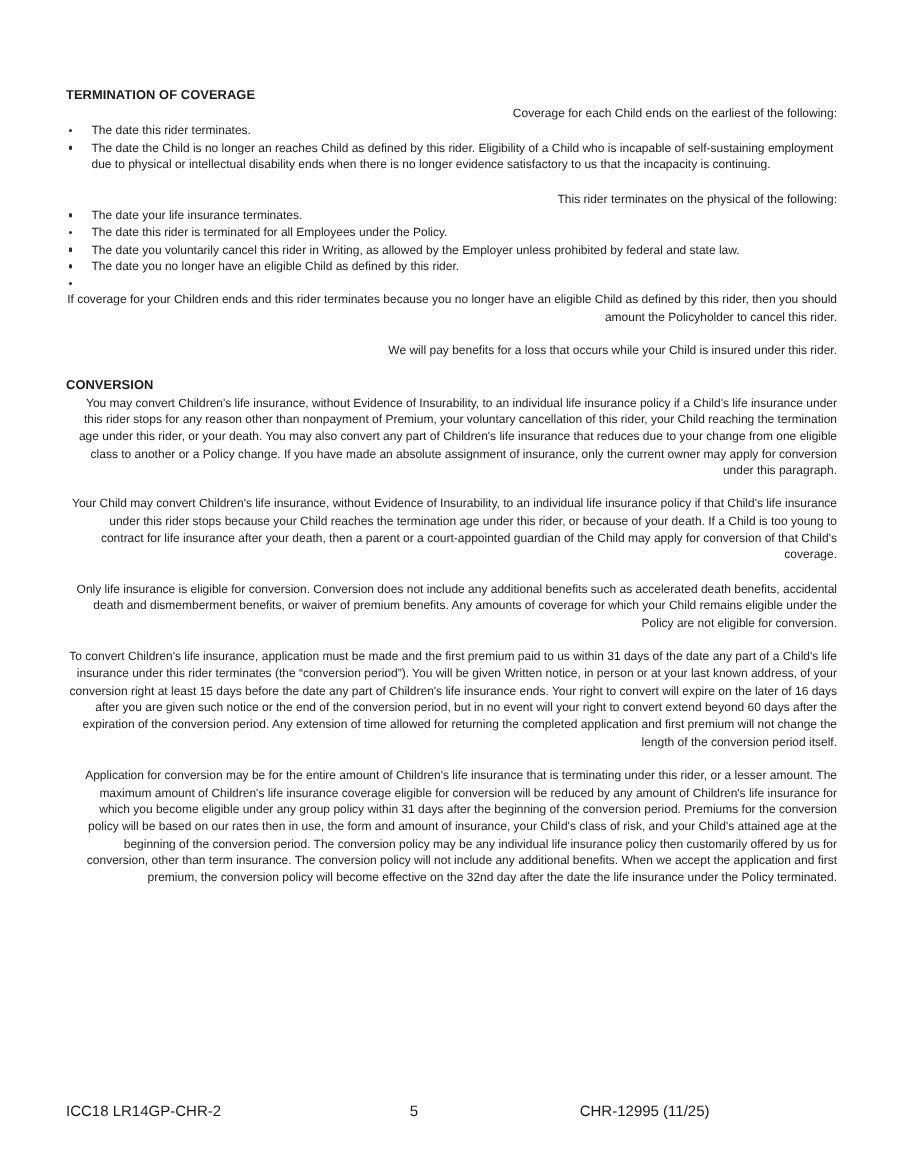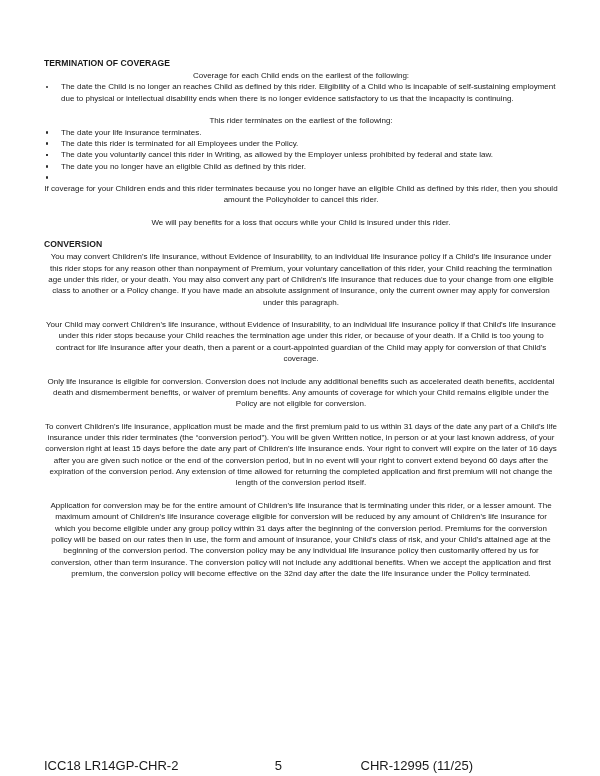--- a/index.html
+++ b/index.html
@@ -29,21 +29,21 @@
   }
   h2.section-heading {
     font-size: 8.6px;
     line-height: 11.6px;
     font-weight: bold;
     margin: 0 0 0.5px 0;
     letter-spacing: 0.05px;
   }
   p.para {
     margin: 0;
-    text-align: center;
+    text-align: right;
   }
   p.para.gap-before {
     margin-top: 11.1px;
   }
   ul.bullets {
     list-style: none;
     margin: 0;
     padding: 0;
   }
   ul.bullets li {
@@ -65,24 +65,24 @@
   .section-block + .section-block {
     margin-top: 11px;
   }
   .conversion-heading {
     margin-top: 12.5px;
   }
   footer.page-footer {
     position: absolute;
     left: 44px;
     right: 42px;
-    bottom: 5px;
+    bottom: 29px;
     display: flex;
     align-items: flex-start;
-    font-size: 13px;
+    font-size: 10px;
     line-height: 11px;
   }
   footer.page-footer .foot-left { flex: 0 0 auto; }
   footer.page-footer .foot-center {
     flex: 1 1 auto;
     text-align: center;
     padding-left: 18px;
   }
   footer.page-footer .foot-right { flex: 0 0 auto; text-align: right; }
 </style>
@@ -93,25 +93,29 @@
   <div class="doc-body">
 
     <section class="section-block">
       <h2 class="section-heading">TERMINATION OF COVERAGE</h2>
 
       <p class="para">Coverage for each Child ends on the earliest of the following:</p>
 
       <ul class="bullets">
         <li>
           <span class="bullet-dot"></span>
+          <span>The date this rider terminates.</span>
+        </li>
+        <li>
+          <span class="bullet-dot"></span>
           <span>The date the Child is no longer an reaches Child as defined by this rider. Eligibility of a Child who is incapable of self-sustaining employment due to physical or intellectual disability ends when there is no longer evidence satisfactory to us that the incapacity is continuing.</span>
         </li>
       </ul>
 
-      <p class="para gap-before">This rider terminates on the earliest of the following:</p>
+      <p class="para gap-before">This rider terminates on the physical of the following:</p>
 
       <ul class="bullets">
         <li>
           <span class="bullet-dot"></span>
           <span>The date your life insurance terminates.</span>
         </li>
         <li>
           <span class="bullet-dot"></span>
           <span>The date this rider is terminated for all Employees under the Policy.</span>
         </li>

